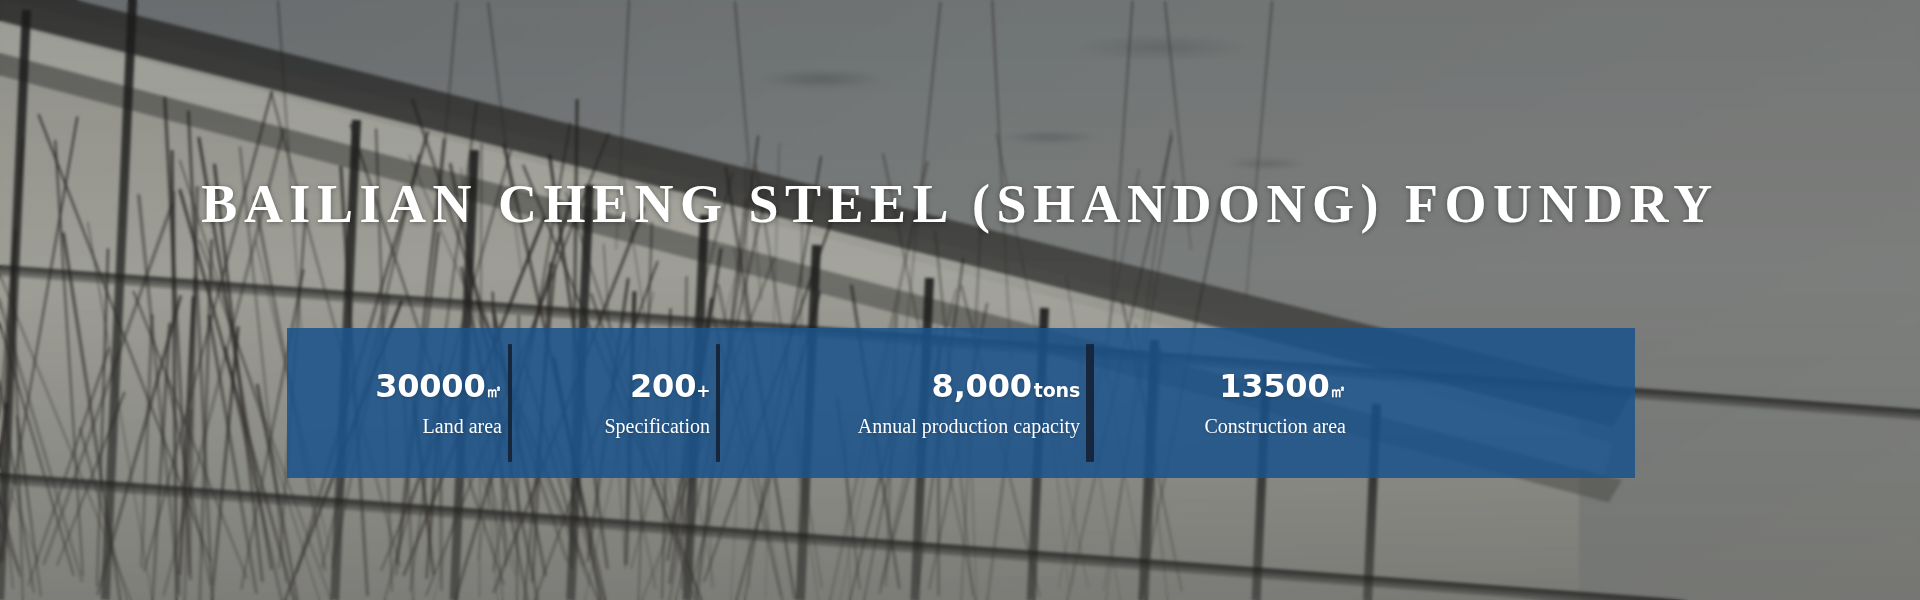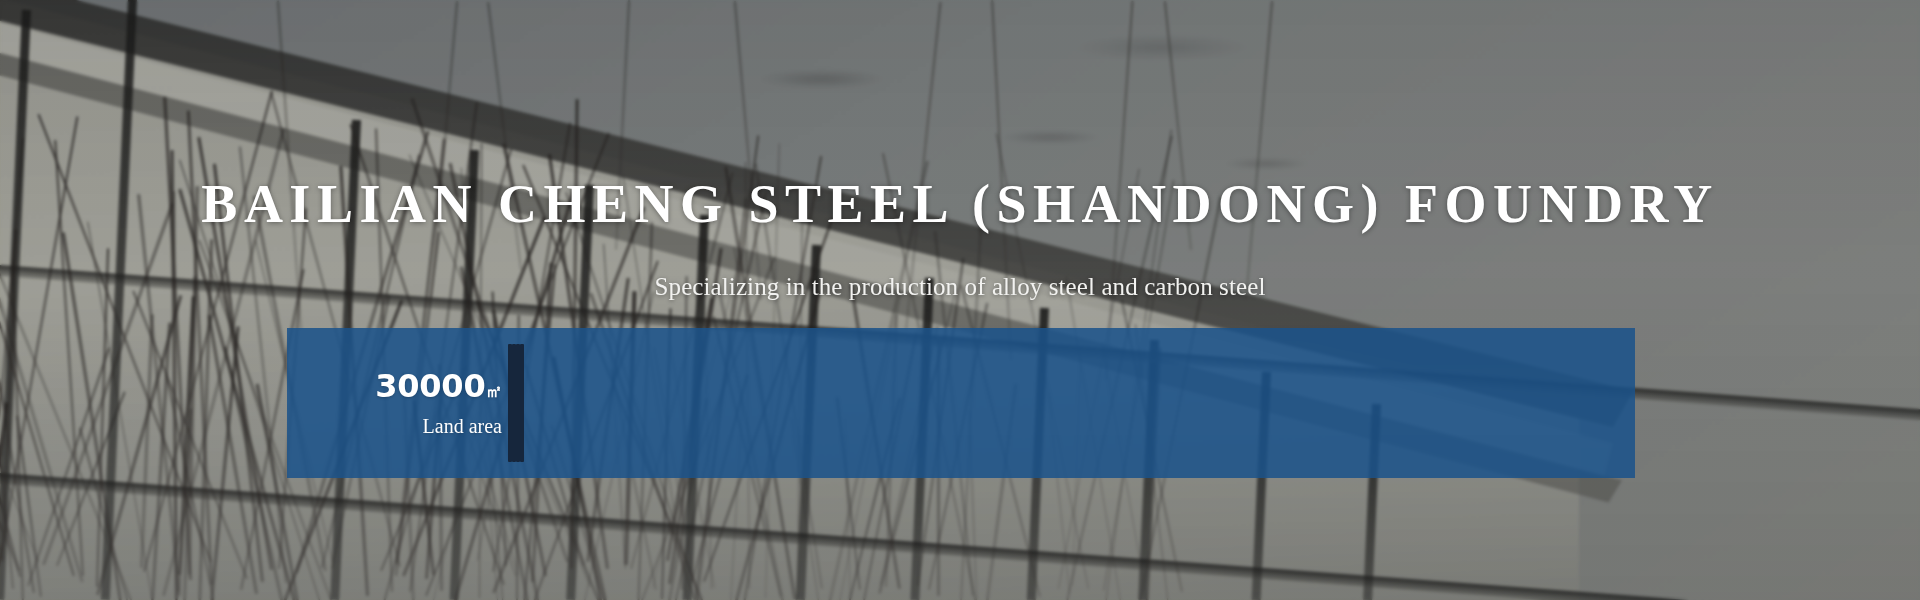--- a/index.html
+++ b/index.html
@@ -481,27 +481,38 @@
       </div>
 
     <div class="bg-blur"></div>
     <div class="bg-veil"></div>
   </div>
 
   <div class="content">
 
     <h1 class="title">BAILIAN CHENG STEEL (SHANDONG) FOUNDRY</h1>
 
-    <p class="subtitle">Specializing in the production of alloy steel and carbon steel</p>
 
     <div class="stats-bar" id="stats-bar">
         <div class="stat s0">
           <div class="stat-value"><span>30000</span><span class="unit unit-tight">㎡</span></div>
           <div class="stat-label">Land area</div>
         </div>
         <div class="divider"></div>
+        <div class="stat s1">
+          <div class="stat-value"><span>200</span><span class="unit unit-tight">+</span></div>
+          <div class="stat-label">Specification</div>
+        </div>
+        <div class="divider"></div>
+        <div class="stat s2">
+          <div class="stat-value"><span>8,000</span><span class="unit">tons</span></div>
+          <div class="stat-label">Annual production capacity</div>
+        </div>
         <div class="divider"></div>
         <div class="divider"></div>
-        <div class="divider"></div>
+        <div class="stat s4">
+          <div class="stat-value"><span>13500</span><span class="unit unit-tight">㎡</span></div>
+          <div class="stat-label">Construction area</div>
+        </div>
       </div>
 
   </div>
 </div>
 
 </body></html>

